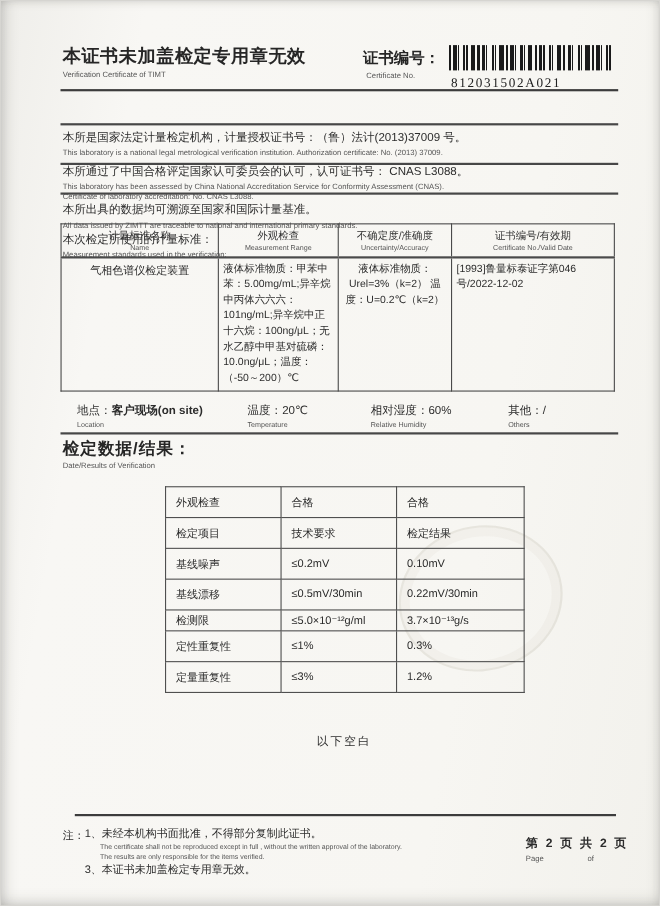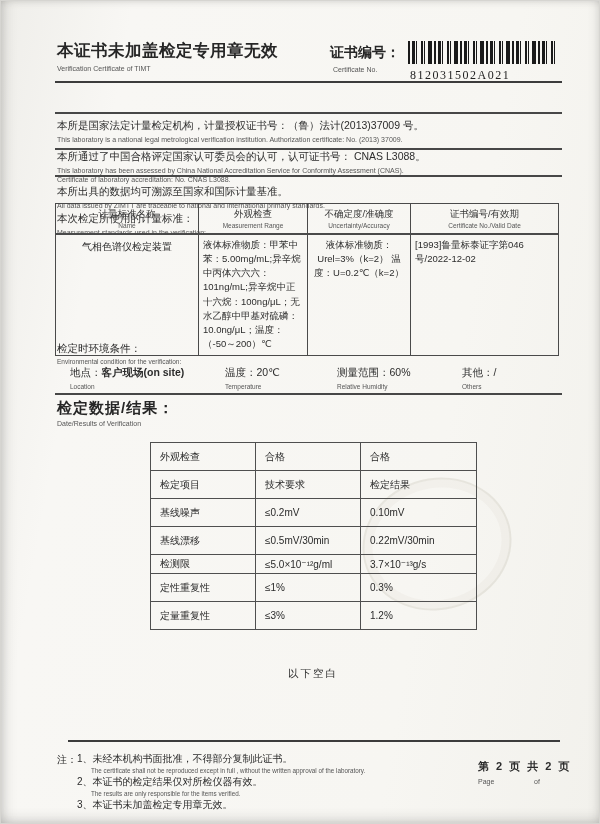--- a/index.html
+++ b/index.html
@@ -162,35 +162,31 @@
     </tr>
     <tr style="height:103px;">
       <td class="std-cell std-name">气相色谱仪检定装置</td>
       <td class="std-cell">液体标准物质：甲苯中苯：5.00mg/mL;异辛烷中丙体六六六：101ng/mL;异辛烷中正十六烷：100ng/μL；无水乙醇中甲基对硫磷：10.0ng/μL；温度：（-50～200）℃</td>
       <td class="std-cell std-unc">液体标准物质：Urel=3%（k=2） 温度：U=0.2℃（k=2）</td>
       <td class="std-cell">[1993]鲁量标泰证字第046号/2022-12-02</td>
     </tr>
   </tbody>
     </table>
 
-  <div class="abs" style="left:57px;top:342px;">
-    <div class="env-title-cn">检定时环境条件：</div>
-    <div class="stmt-en" style="font-size:6.5px;">Environmental condition for the verification:</div>
-  </div>
 
   <div class="abs" style="left:70px;top:366px;">
     <div class="env-item-cn"><span>地点：</span><b>客户现场(on site)</b></div>
     <div class="env-item-en">Location</div>
   </div>
   <div class="abs" style="left:225px;top:366px;">
     <div class="env-item-cn"><span>温度：</span><span>20℃</span></div>
     <div class="env-item-en">Temperature</div>
   </div>
   <div class="abs" style="left:337px;top:366px;">
-    <div class="env-item-cn"><span>测量范围：</span><span>60%</span></div>
+    <div class="env-item-cn"><span>相对湿度：</span><span>60%</span></div>
     <div class="env-item-en">Relative Humidity</div>
   </div>
   <div class="abs" style="left:462px;top:366px;">
     <div class="env-item-cn"><span>其他：</span><span>/</span></div>
     <div class="env-item-en">Others</div>
   </div>
   <div class="abs rule-thin" style="left:55px;top:393px;width:507px;"></div>
 
   <div class="abs" style="left:57px;top:399px;">
     <div class="res-title-cn">检定数据/结果：</div>
@@ -246,21 +242,20 @@
 
   <div class="abs end-note" style="left:150px;top:667px;width:326px;">以下空白</div>
 
   <div class="abs rule" style="left:68px;top:740px;width:492px;"></div>
 
   <div class="abs notes" style="left:57px;top:753px;width:400px;">
     <div class="notes-label">注：</div>
     <div>
       <div class="note-cn">1、未经本机构书面批准，不得部分复制此证书。</div>
       <div class="note-en">The certificate shall not be reproduced except in full , without the written approval of the laboratory.</div>
-      <div class="note-cn">2、本证书的检定结果仅对所检仪器有效。</div>
       <div class="note-en">The results are only responsible for the items verified.</div>
       <div class="note-cn">3、本证书未加盖检定专用章无效。</div>
     </div>
   </div>
 
   <div class="abs" style="left:478px;top:759px;">
     <div class="page-cn">第 2 页 共 2 页</div>
     <div class="page-en">
       <span>Page</span>
       <span class="of">of</span>

